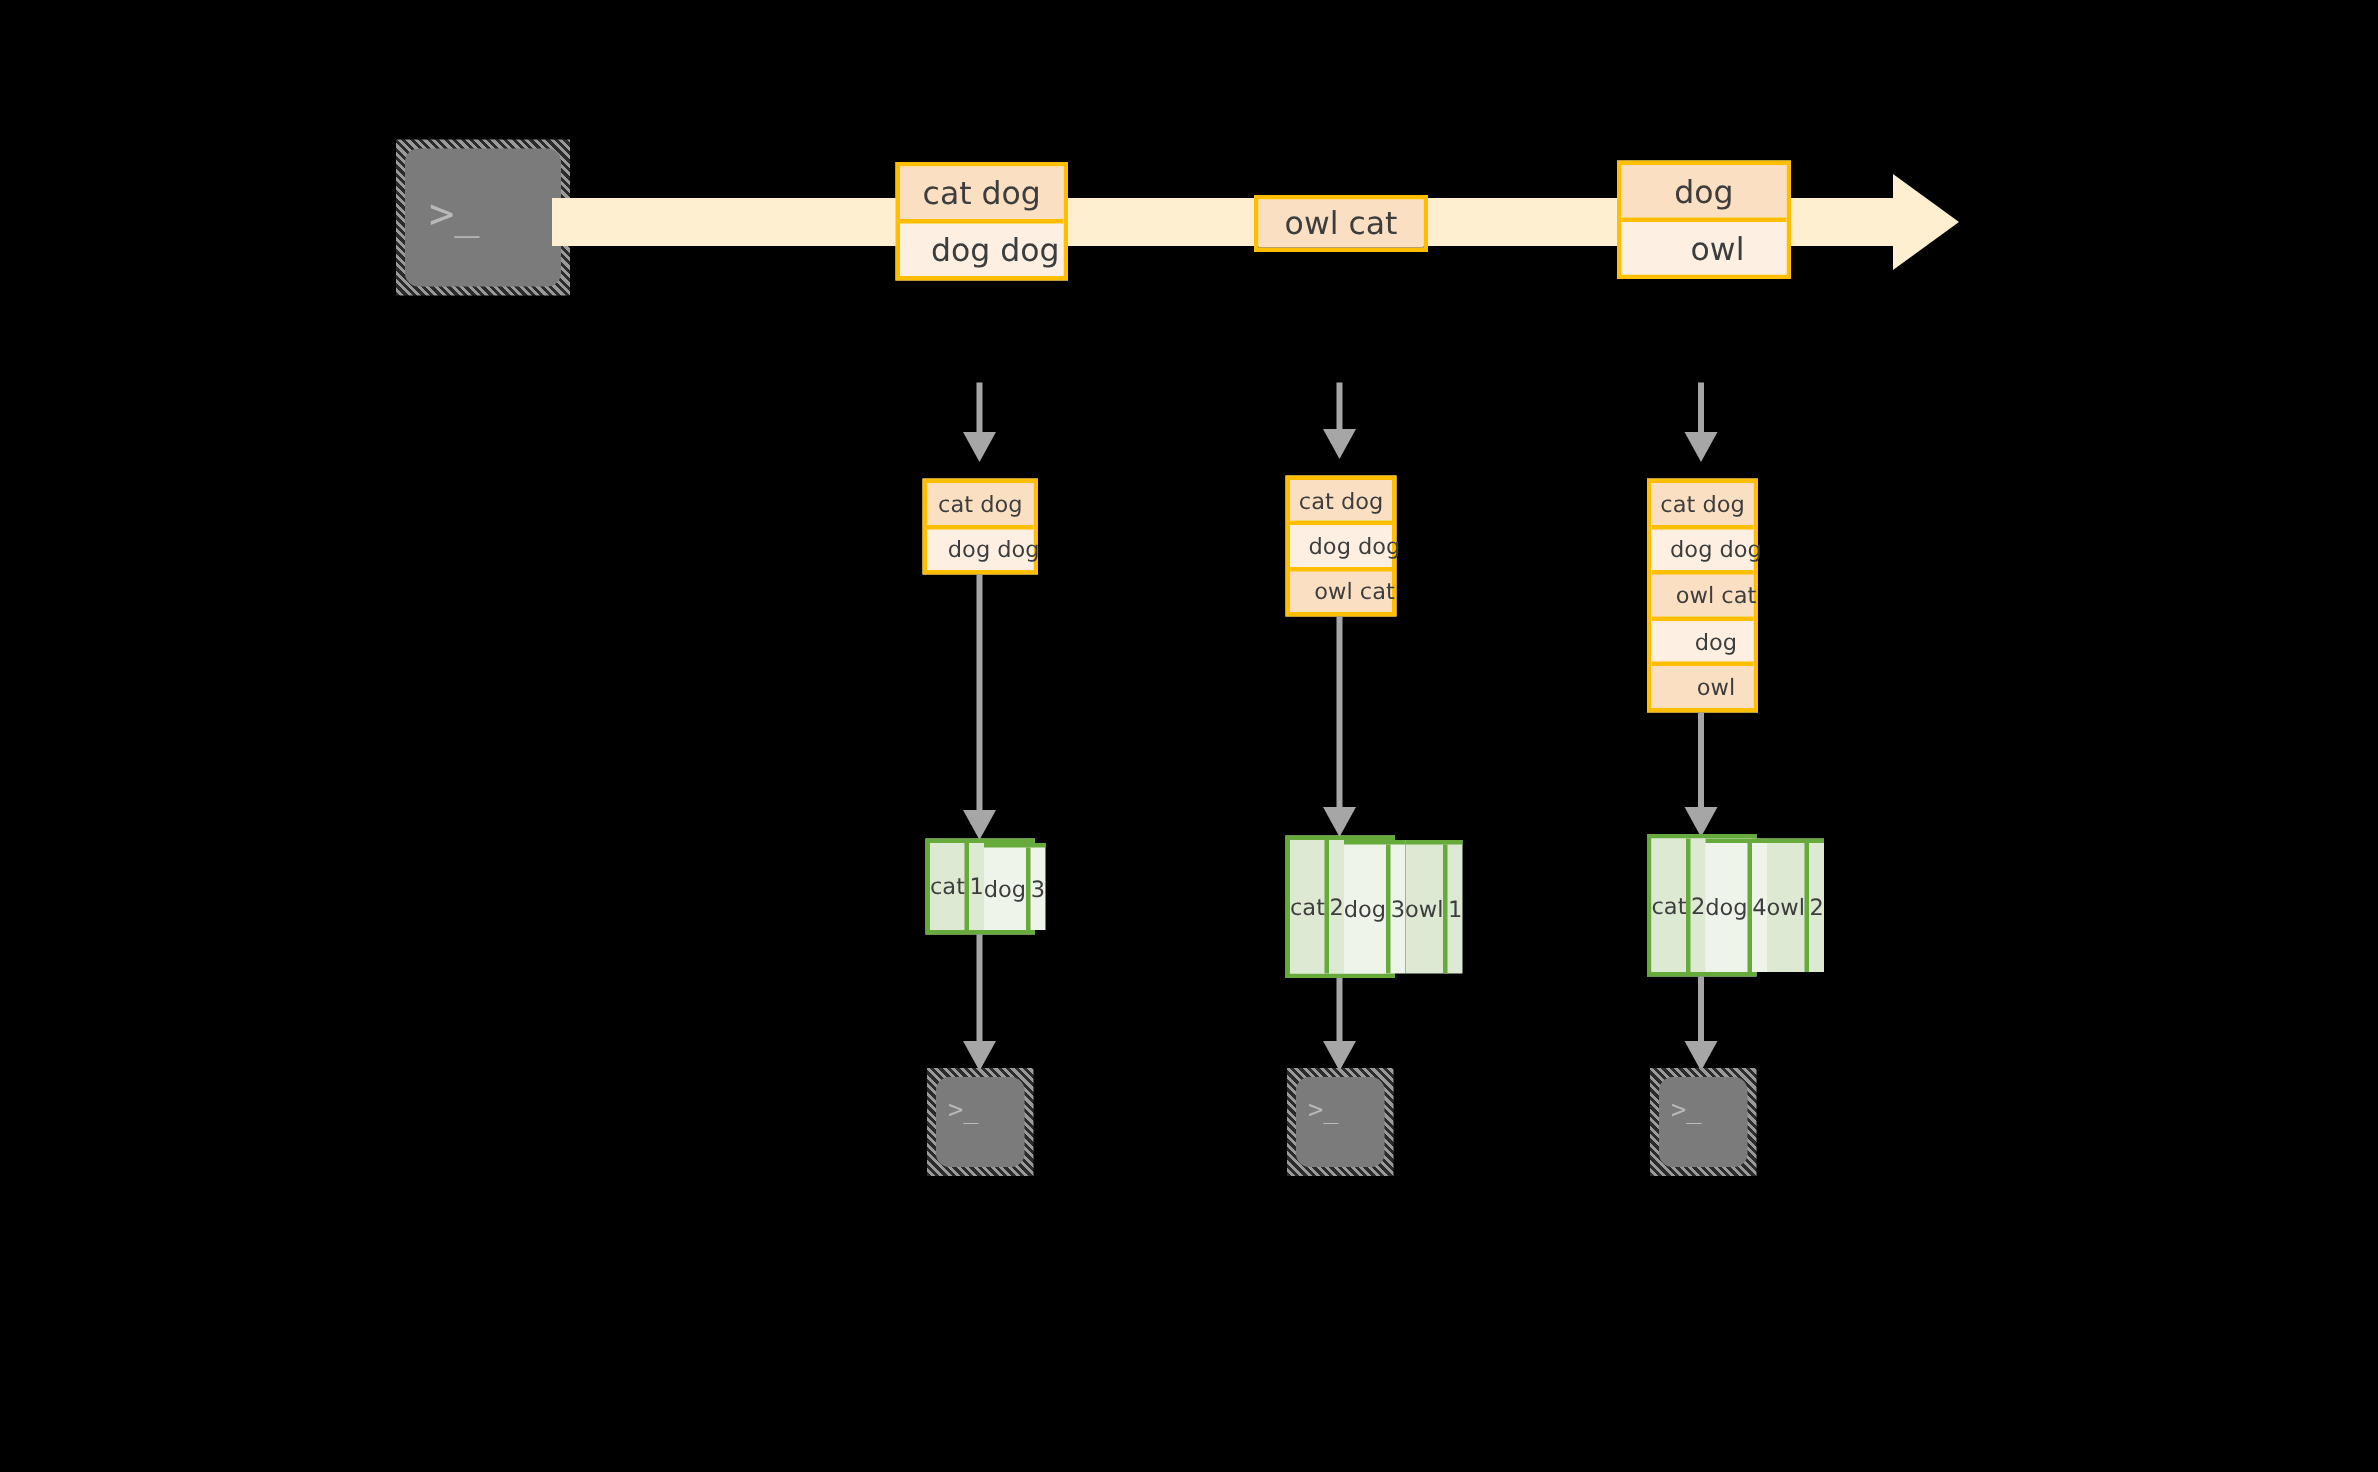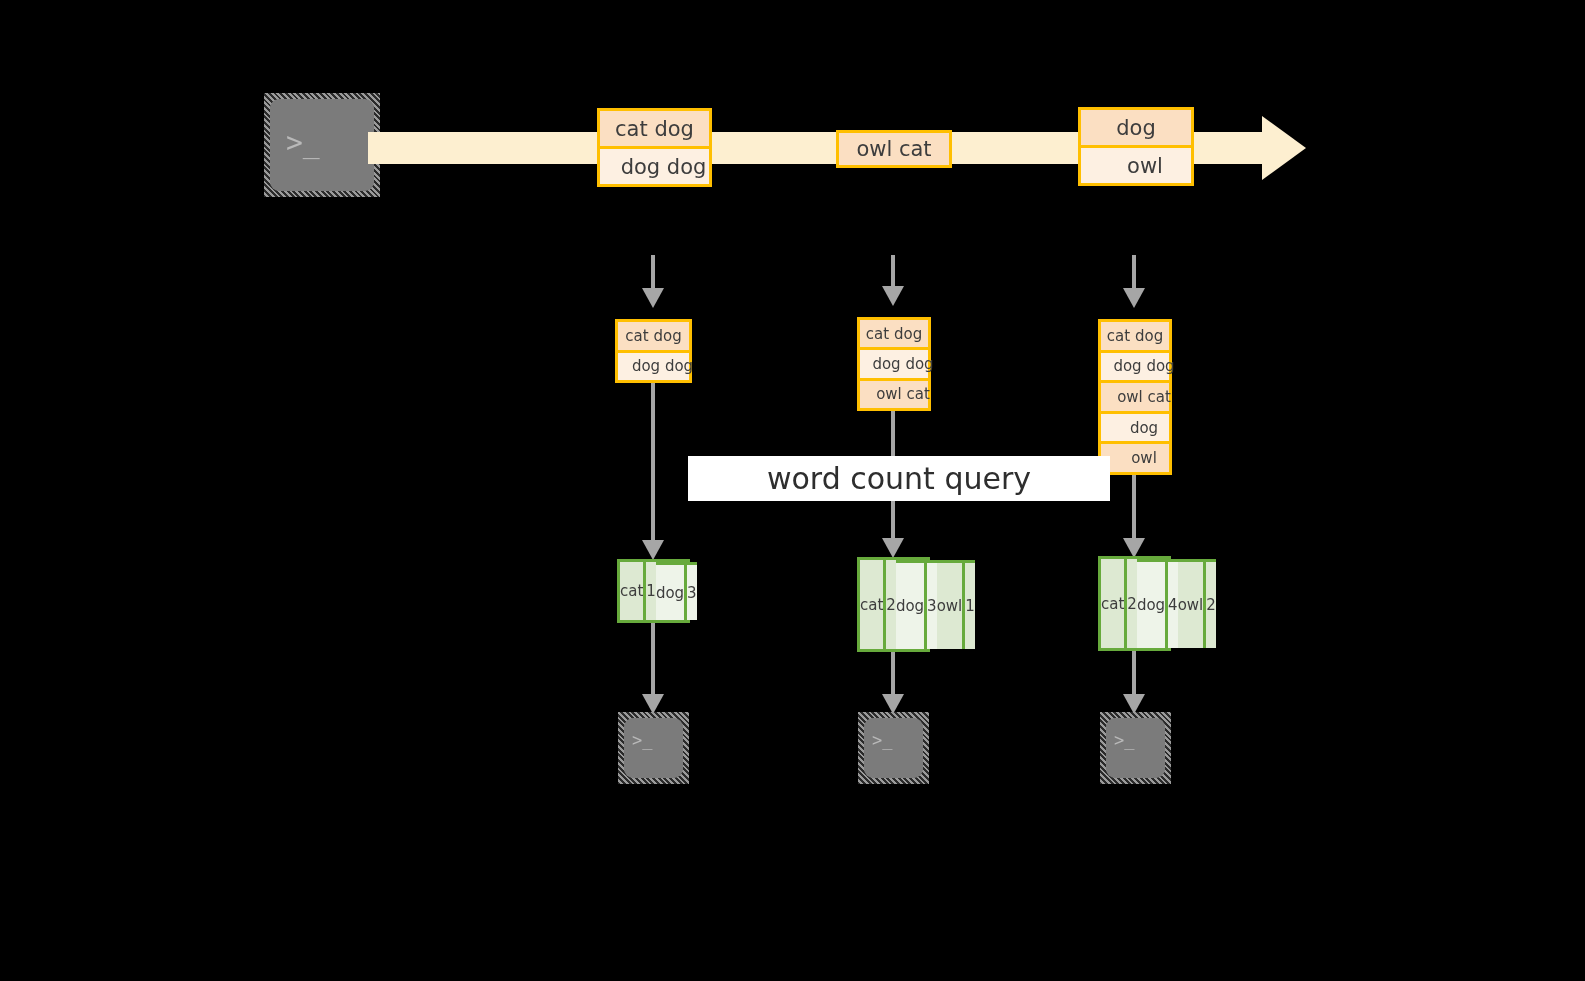--- a/index.html
+++ b/index.html
@@ -276,17 +276,14 @@
 
   <div class="vline" style="left:1132px; top:651px; width:4px; height:46px;"></div>
   <div class="vhead" style="left:1123px; top:694px;"></div>
 
   <div class="terminal" style="left:1100px; top:712px; width:71px; height:72px;">
     <div class="terminal-inner">
       <span class="term-glyph" style="left:8px; top:14px; font-size:17px;">&gt;_</span>
     </div>
   </div>
 
-  <div class="query-label" style="left:688px; top:456px; width:422px; height:45px; font-size:30px;">
-    <span>word count query</span>
-  </div>
 
 </div>
 
 </body></html>

